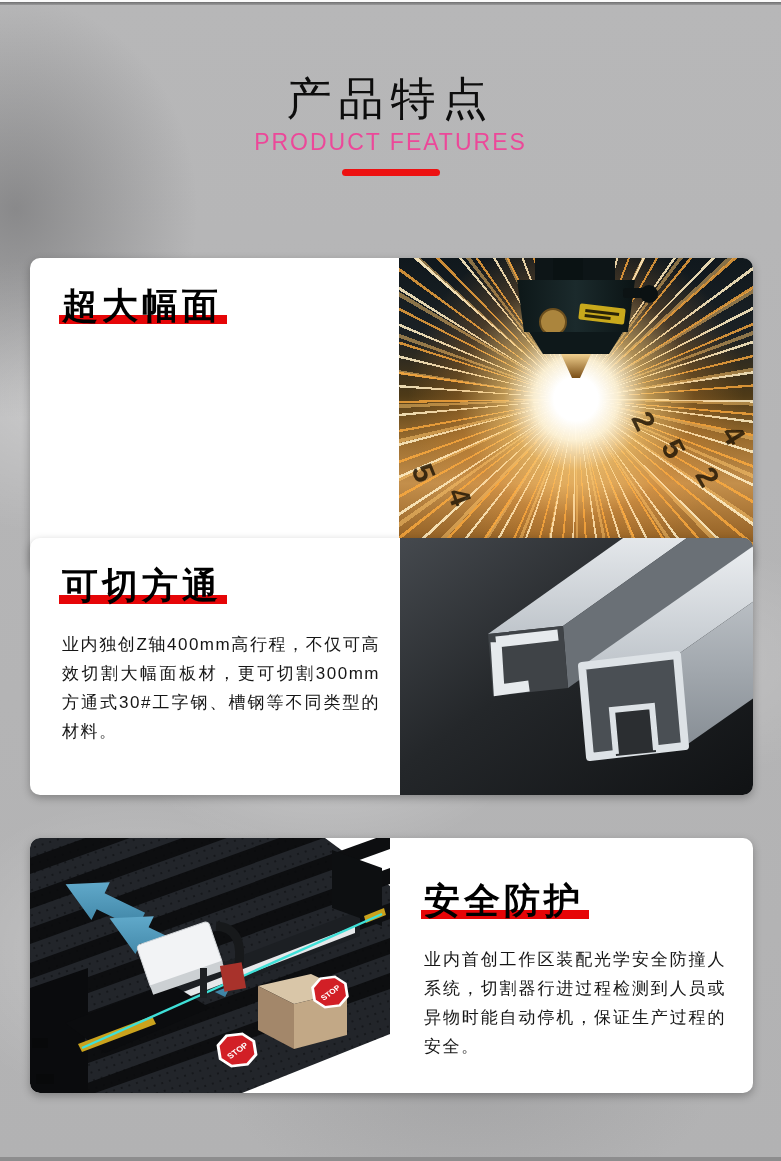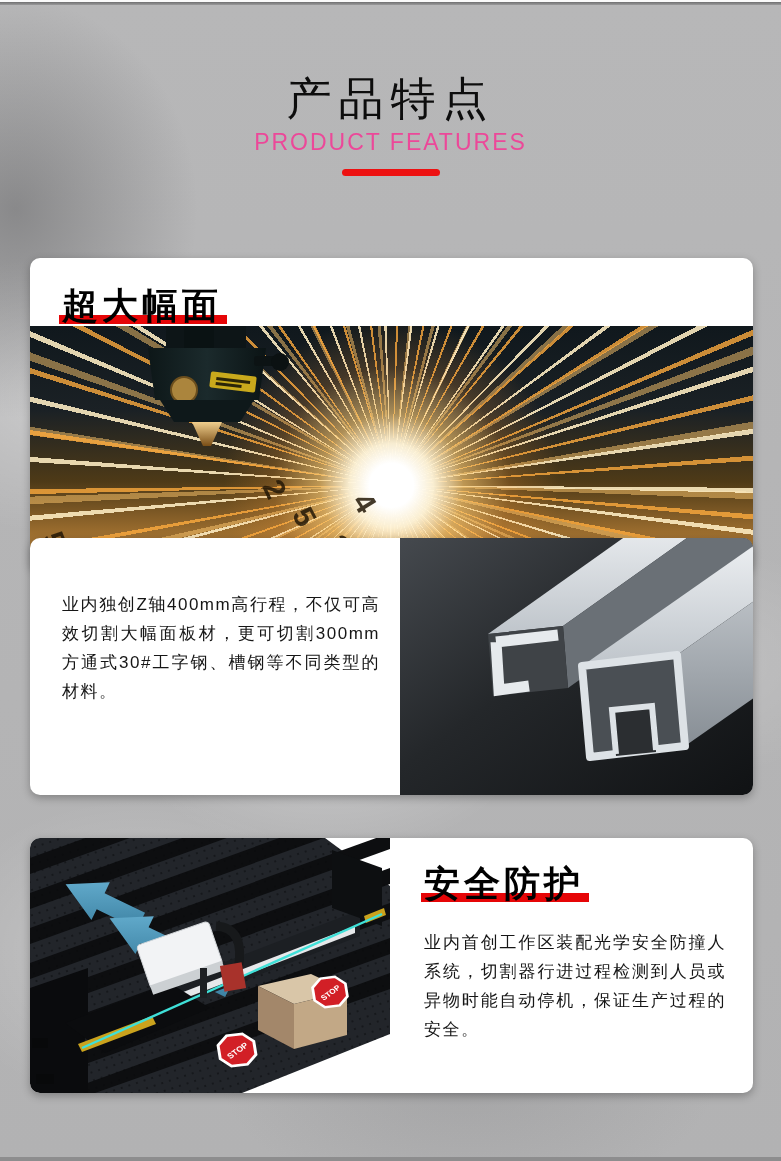--- a/index.html
+++ b/index.html
@@ -21,26 +21,26 @@
 
   .header{position:absolute;top:76px;left:0;width:100%;text-align:center;}
   .page-title{margin:0;font-size:45px;line-height:46px;font-weight:normal;color:#0d0d0d;letter-spacing:7px;}
   .page-subtitle{margin:8px 0 0 0;font-size:23px;line-height:24px;color:#ec4899;letter-spacing:2px;}
   .red-divider{width:98px;height:7px;border-radius:4px;background:#ed1111;margin:15px auto 0;}
 
   .card{
     position:absolute;left:30px;width:723px;background:#ffffff;border-radius:10px;
     box-shadow:0 3px 8px rgba(0,0,0,.28);display:flex;overflow:hidden;
   }
-  .card-1{top:258px;height:313px;flex-direction:column;}
+  .card-1{top:258px;height:313px;}
   .card-2{top:538px;height:257px;}
   .card-3{top:838px;height:255px;}
 
   .text-col{flex:1 1 auto;padding:28px 20px 0 32px;box-sizing:border-box;}
-  .card-3 .text-col{padding:26px 18px 0 34px;}
+  .card-3 .text-col{padding:26px 18px 0 34px;margin-top:17px;}
 
   .feature-title{position:relative;display:inline-block;font-size:36px;line-height:40px;
     font-weight:bold;color:#000;letter-spacing:4px;}
   .feature-title .title-text{position:relative;z-index:1;}
   .title-underline{position:absolute;left:-3px;right:-5px;bottom:2px;height:9px;background:#e60507;z-index:0;}
 
   .feature-body{margin:24px 0 0 0;width:318px;font-size:17px;line-height:29px;color:#161616;
     letter-spacing:1.5px;text-align:justify;}
   .card-3 .feature-body{width:302px;}
 
@@ -110,20 +110,24 @@
       <circle cx="154" cy="36" r="9" fill="#0b1112"></circle>
       <circle cx="58" cy="64" r="13" fill="#ab853d" stroke="#6b4e1d" stroke-width="2"></circle>
       <path d="M34,74 h94 l-14,22 h-66 z" fill="#0e181a"></path>
       <path d="M66,96 h30 l-11,24 h-8 z" fill="url(#brass)"></path>
     </svg>
   </div>
 </div>
 
 <div class="card card-2">
   <div class="text-col">
+    <div class="feature-title">
+      <span class="title-text">可切方通</span>
+      <span class="title-underline"></span>
+    </div>
     <p class="feature-body">业内独创Z轴400mm高行程，不仅可高效切割大幅面板材，更可切割300mm方通式30#工字钢、槽钢等不同类型的材料。</p>
   </div>
   <div class="pane-img">
     <svg class="pane-svg" viewBox="0 0 354 257" preserveAspectRatio="none">
       <defs>
         <linearGradient id="pbg" x1="0" y1="0" x2="1" y2="1">
           <stop offset="0" stop-color="#45494e"></stop>
             <stop offset=".45" stop-color="#24272a"></stop>
             <stop offset="1" stop-color="#101214"></stop>
         </linearGradient>

